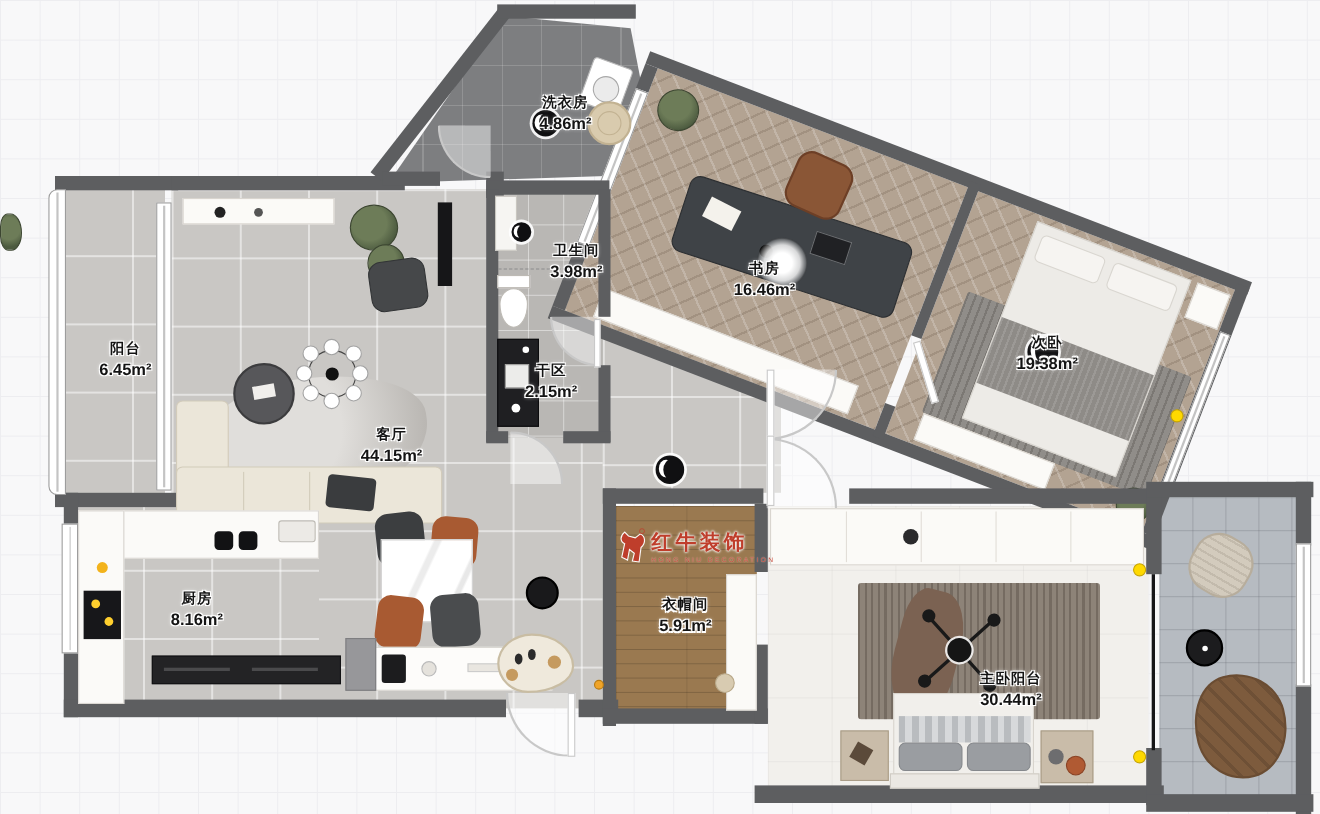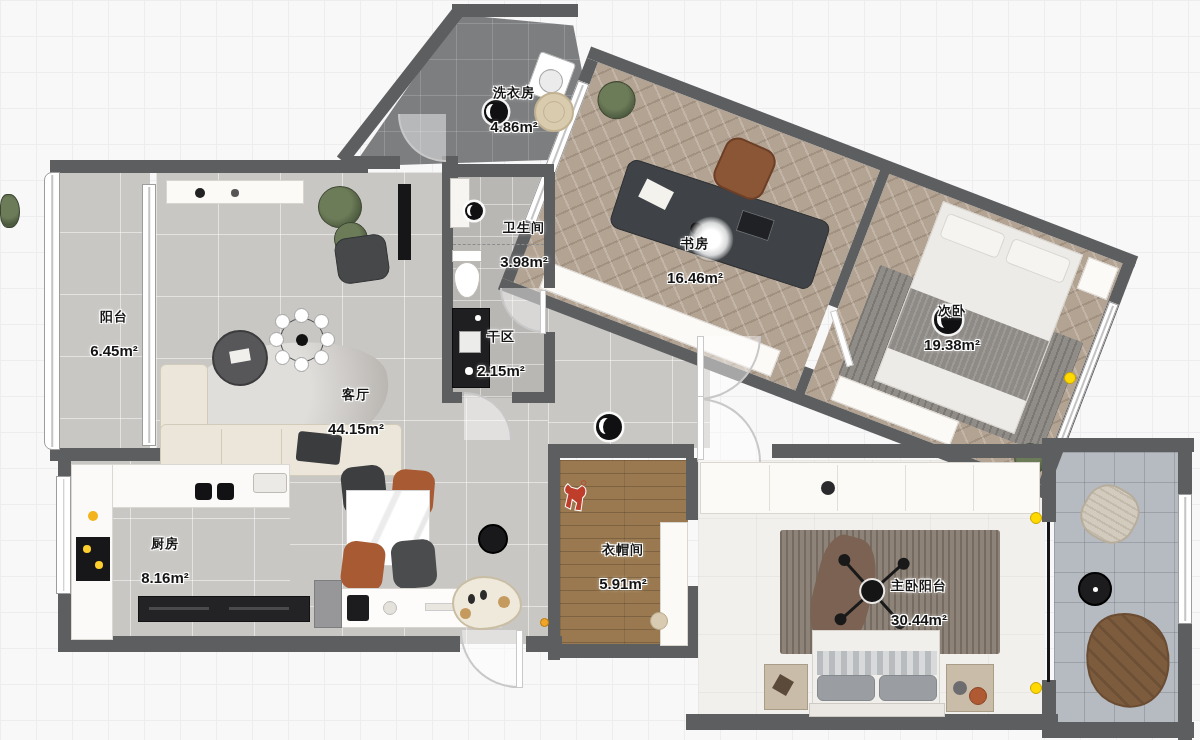--- a/index.html
+++ b/index.html
@@ -17,21 +17,21 @@
   .tile-gray{background-color:#c9c7c4;background-image:linear-gradient(rgba(255,255,255,.5) 1.5px,transparent 1.5px),linear-gradient(90deg,rgba(255,255,255,.5) 1.5px,transparent 1.5px);background-size:62px 62px;}
   .tile-bath{background-color:#b9b7b4;background-image:linear-gradient(rgba(255,255,255,.45) 1px,transparent 1px),linear-gradient(90deg,rgba(255,255,255,.45) 1px,transparent 1px);background-size:32px 32px;}
   .tile-dark{background-color:#7d7e80;background-image:repeating-linear-gradient(0deg,rgba(255,255,255,.16) 0 1px,transparent 1px 36px),repeating-linear-gradient(90deg,rgba(255,255,255,.16) 0 1px,transparent 1px 36px);}
   .tile-blue{background-color:#b6bbc1;background-image:linear-gradient(rgba(90,95,102,.28) 1px,transparent 1px),linear-gradient(90deg,rgba(90,95,102,.28) 1px,transparent 1px);background-size:30px 30px;}
   .wood-h{background-color:#b3a392;background-image:repeating-linear-gradient(45deg,rgba(255,255,255,.20) 0 2px,transparent 2px 16px),repeating-linear-gradient(-45deg,rgba(92,74,58,.20) 0 2px,transparent 2px 16px);}
   .wood-p{background-color:#9a7950;background-image:linear-gradient(rgba(0,0,0,.18) 1px,transparent 1px),linear-gradient(90deg,rgba(0,0,0,.10) 1px,transparent 1px);background-size:64px 13px, 64px 100%;}
   .floor-white{background-color:#f2f0ec;background-image:linear-gradient(rgba(0,0,0,.04) 1px,transparent 1px),linear-gradient(90deg,rgba(0,0,0,.04) 1px,transparent 1px);background-size:58px 58px;}
   .label{position:absolute;transform:translateX(-50%);text-align:center;color:#141414;font-weight:bold;white-space:nowrap;
     text-shadow:-1px -1px 0 #fff,1px -1px 0 #fff,-1px 1px 0 #fff,1px 1px 0 #fff,0 0 4px #fff;}
   .label .nm{display:block;font-size:13px;letter-spacing:1px;}
-  .label .ar{display:block;font-size:15px;margin-top:16px;}
+  .label .ar{display:block;font-size:15px;margin-top:2px;}
   .lamp{position:absolute;border-radius:50%;background:#101012;box-shadow:0 0 0 2.5px rgba(255,255,255,.9);}
   .lamp::before{content:"";position:absolute;left:10%;top:16%;width:52%;height:62%;border-radius:50%;background:#fff;}
   .lamp::after{content:"";position:absolute;left:26%;top:10%;width:68%;height:80%;border-radius:50%;background:#101012;}
   .glow{position:absolute;border-radius:50%;background:radial-gradient(circle,#ffffff 0 28%,rgba(255,255,255,.8) 50%,rgba(255,255,255,0) 72%);box-shadow:0 0 0 1px rgba(40,40,40,.25) inset;}
   .furn{position:absolute;box-sizing:border-box;}
   .cream{background:#ebe6d9;border:1px solid #d2cbba;}
   .whitef{background:#fbfaf7;border:1px solid #d9d5cf;}
   .ydot{position:absolute;width:10px;height:10px;border-radius:50%;background:#ffd900;border:1px solid #c7a500;}
   .door-arc{position:absolute;background:rgba(255,255,255,.45);box-sizing:border-box;}
   .slab{position:absolute;background:#fff;border:1px solid #c9c9c9;box-sizing:border-box;}
@@ -302,35 +302,39 @@
     <span class="ar">19.38m²</span>
   </div>
   <div class="label" style="left:114px;top:308px;">
     <span class="nm">阳台</span>
     <span class="ar">6.45m²</span>
   </div>
   <div class="label" style="left:356px;top:386px;">
     <span class="nm">客厅</span>
     <span class="ar">44.15m²</span>
   </div>
-  <div class="label" style="left:165px;top:535px;">
+  <div class="label" style="left:179px;top:535px;">
     <span class="nm">厨房</span>
     <span class="ar">8.16m²</span>
   </div>
   <div class="label" style="left:623px;top:541px;">
     <span class="nm">衣帽间</span>
     <span class="ar">5.91m²</span>
   </div>
-  <div class="label" style="left:919px;top:577px;">
+  <div class="label" style="left:919px;top:608px;">
     <span class="nm">主卧阳台</span>
     <span class="ar">30.44m²</span>
   </div>
 
   <div class="wm">
     <span style="display:inline-block;width:28px;height:34px;">
       <svg viewBox="0 0 32 38" width="28" height="34">
         <path d="M9 5 C4 9 4 15 9 17 L6 31 L12 34 L14 23 L19 27 L17 35 L24 36 L26 21 C31 17 31 9 25 7 L20 11 L13 9 Z" fill="#c13b2a" stroke="#ffffff" stroke-width="1.2"></path>
         <circle cx="27" cy="4" r="2.6" fill="none" stroke="#c13b2a" stroke-width="0.8"></circle>
       </svg>
     </span>
+    <span style="display:inline-block;">
+      <span class="cn">红牛装饰</span>
+      <span class="en">HONG NIU DECORATION</span>
+    </span>
   </div>
 
 </div>
 
 </body></html>

